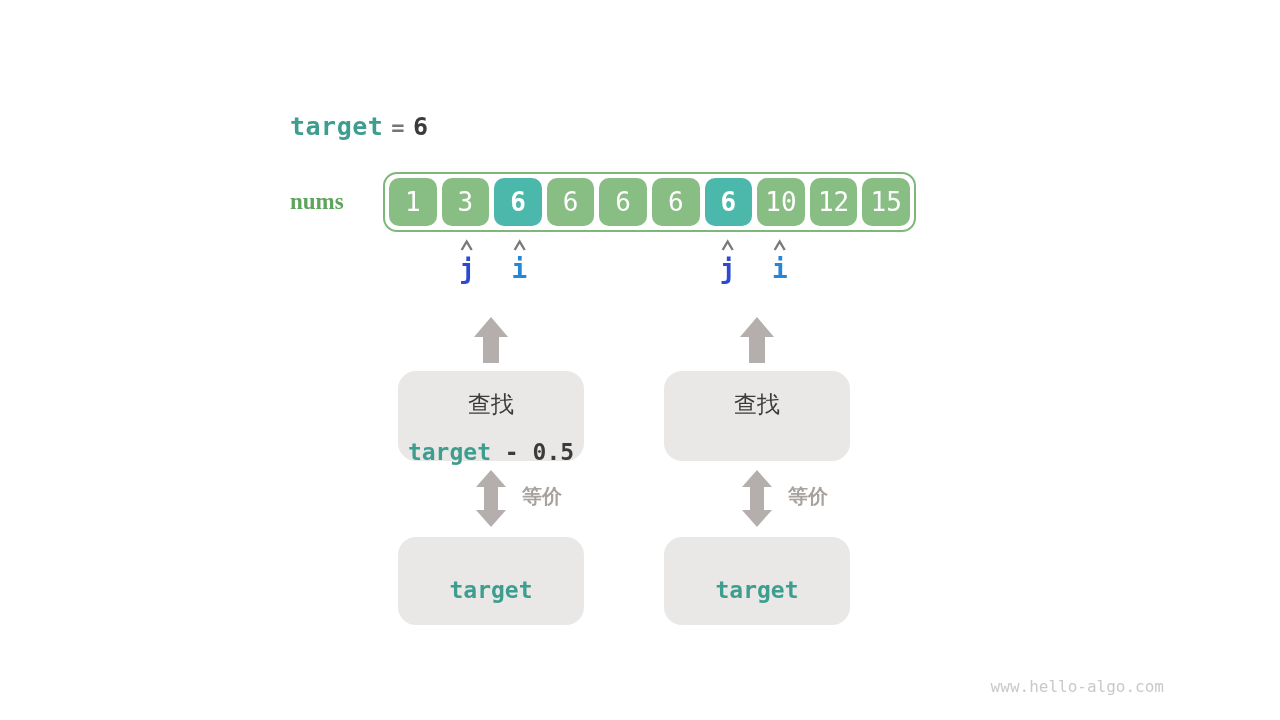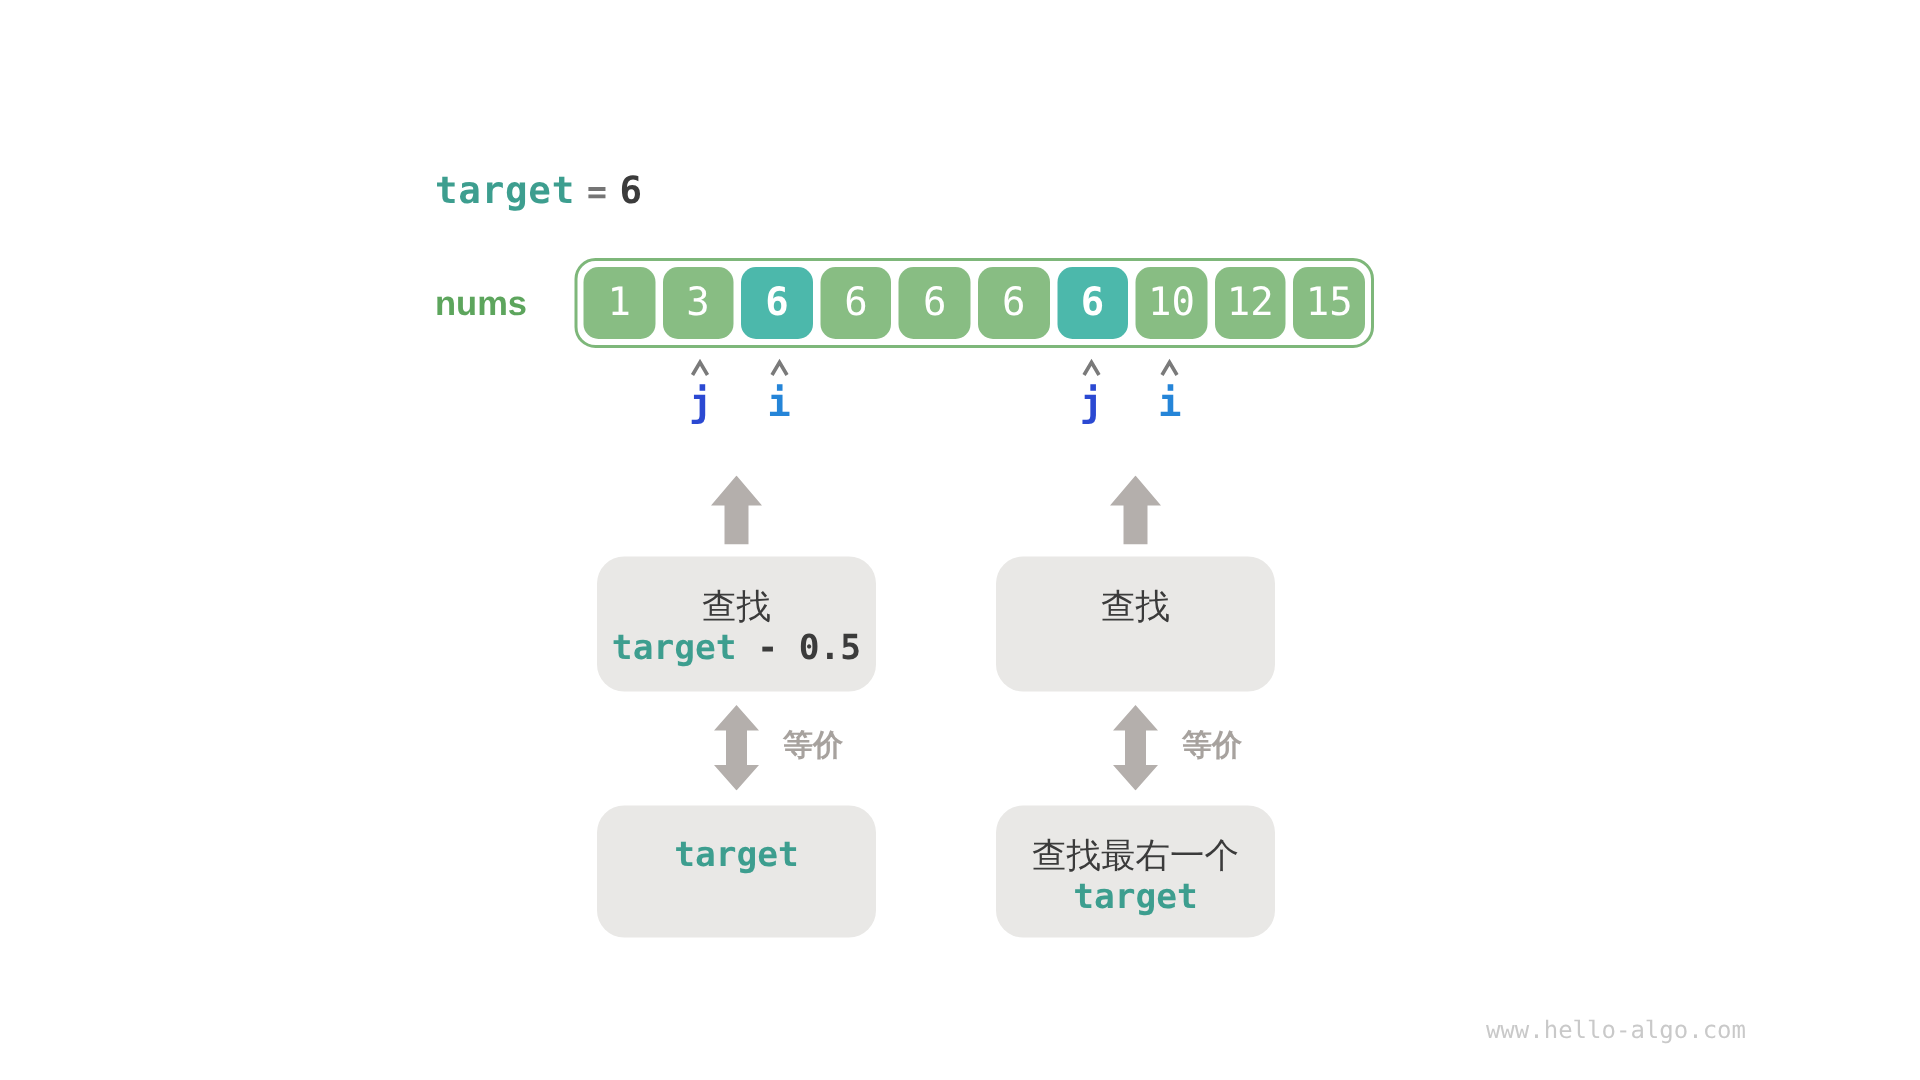--- a/index.html
+++ b/index.html
@@ -29,21 +29,21 @@
   }
   .target-line .kw { color: var(--teal-text); }
   .target-line .eq { color: var(--equals-gray); font-size: 22px; padding: 0 8px; }
   .target-line .val { color: var(--dark-text); }
 
   
   .nums-label {
     position: absolute;
     left: 290px;
     top: 189px;
-    font-family: Liberation Sans, sans-serif;
+    font-family: Liberation Serif, serif;
     font-size: 23px;
     font-weight: bold;
     color: var(--nums-green);
   }
 
   
   .array-box {
     position: absolute;
     left: 383px;
     top: 172px;
@@ -125,21 +125,21 @@
     padding-top: 19px;
   }
   .gbox.search { top: 54px;  height: 90px; }
   .gbox.result { top: 220px; height: 88px; }
   .gbox .line1 {
     font-size: 23px;
     color: var(--dark-text);
     line-height: 28px;
   }
   .gbox .line2 {
-    margin-top: 0;
+    margin-top: 20px;
     font-family: "DejaVu Sans Mono", "Liberation Mono", monospace;
     font-size: 23px;
     font-weight: bold;
     line-height: 28px;
     white-space: pre;
   }
   .gbox .line2 .kw { color: var(--teal-text); }
   .gbox .line2 .op { color: var(--dark-text); }
   .equiv-arrow {
     position: absolute;
@@ -240,20 +240,19 @@
       <path d="M17 0 L34 20 L25 20 L25 46 L9 46 L9 20 L0 20 Z" fill="var(--arrow-gray)"></path>
     </svg>
     <div class="gbox search">
       <div class="line1">查找</div>
     </div>
     <svg class="equiv-arrow" width="30" height="57" viewBox="0 0 30 57">
       <path d="M15 0 L30 17 L22 17 L22 40 L30 40 L15 57 L0 40 L8 40 L8 17 L0 17 Z" fill="var(--arrow-gray)"></path>
     </svg>
     <div class="equiv-label">等价</div>
     <div class="gbox result">
-      <div class="line1">查找最右一个</div>
       <div class="line2"><span class="kw">target</span></div>
     </div>
   </div>
 
   <div class="watermark">www.hello-algo.com</div>
 
 </div>
 
 </body></html>

